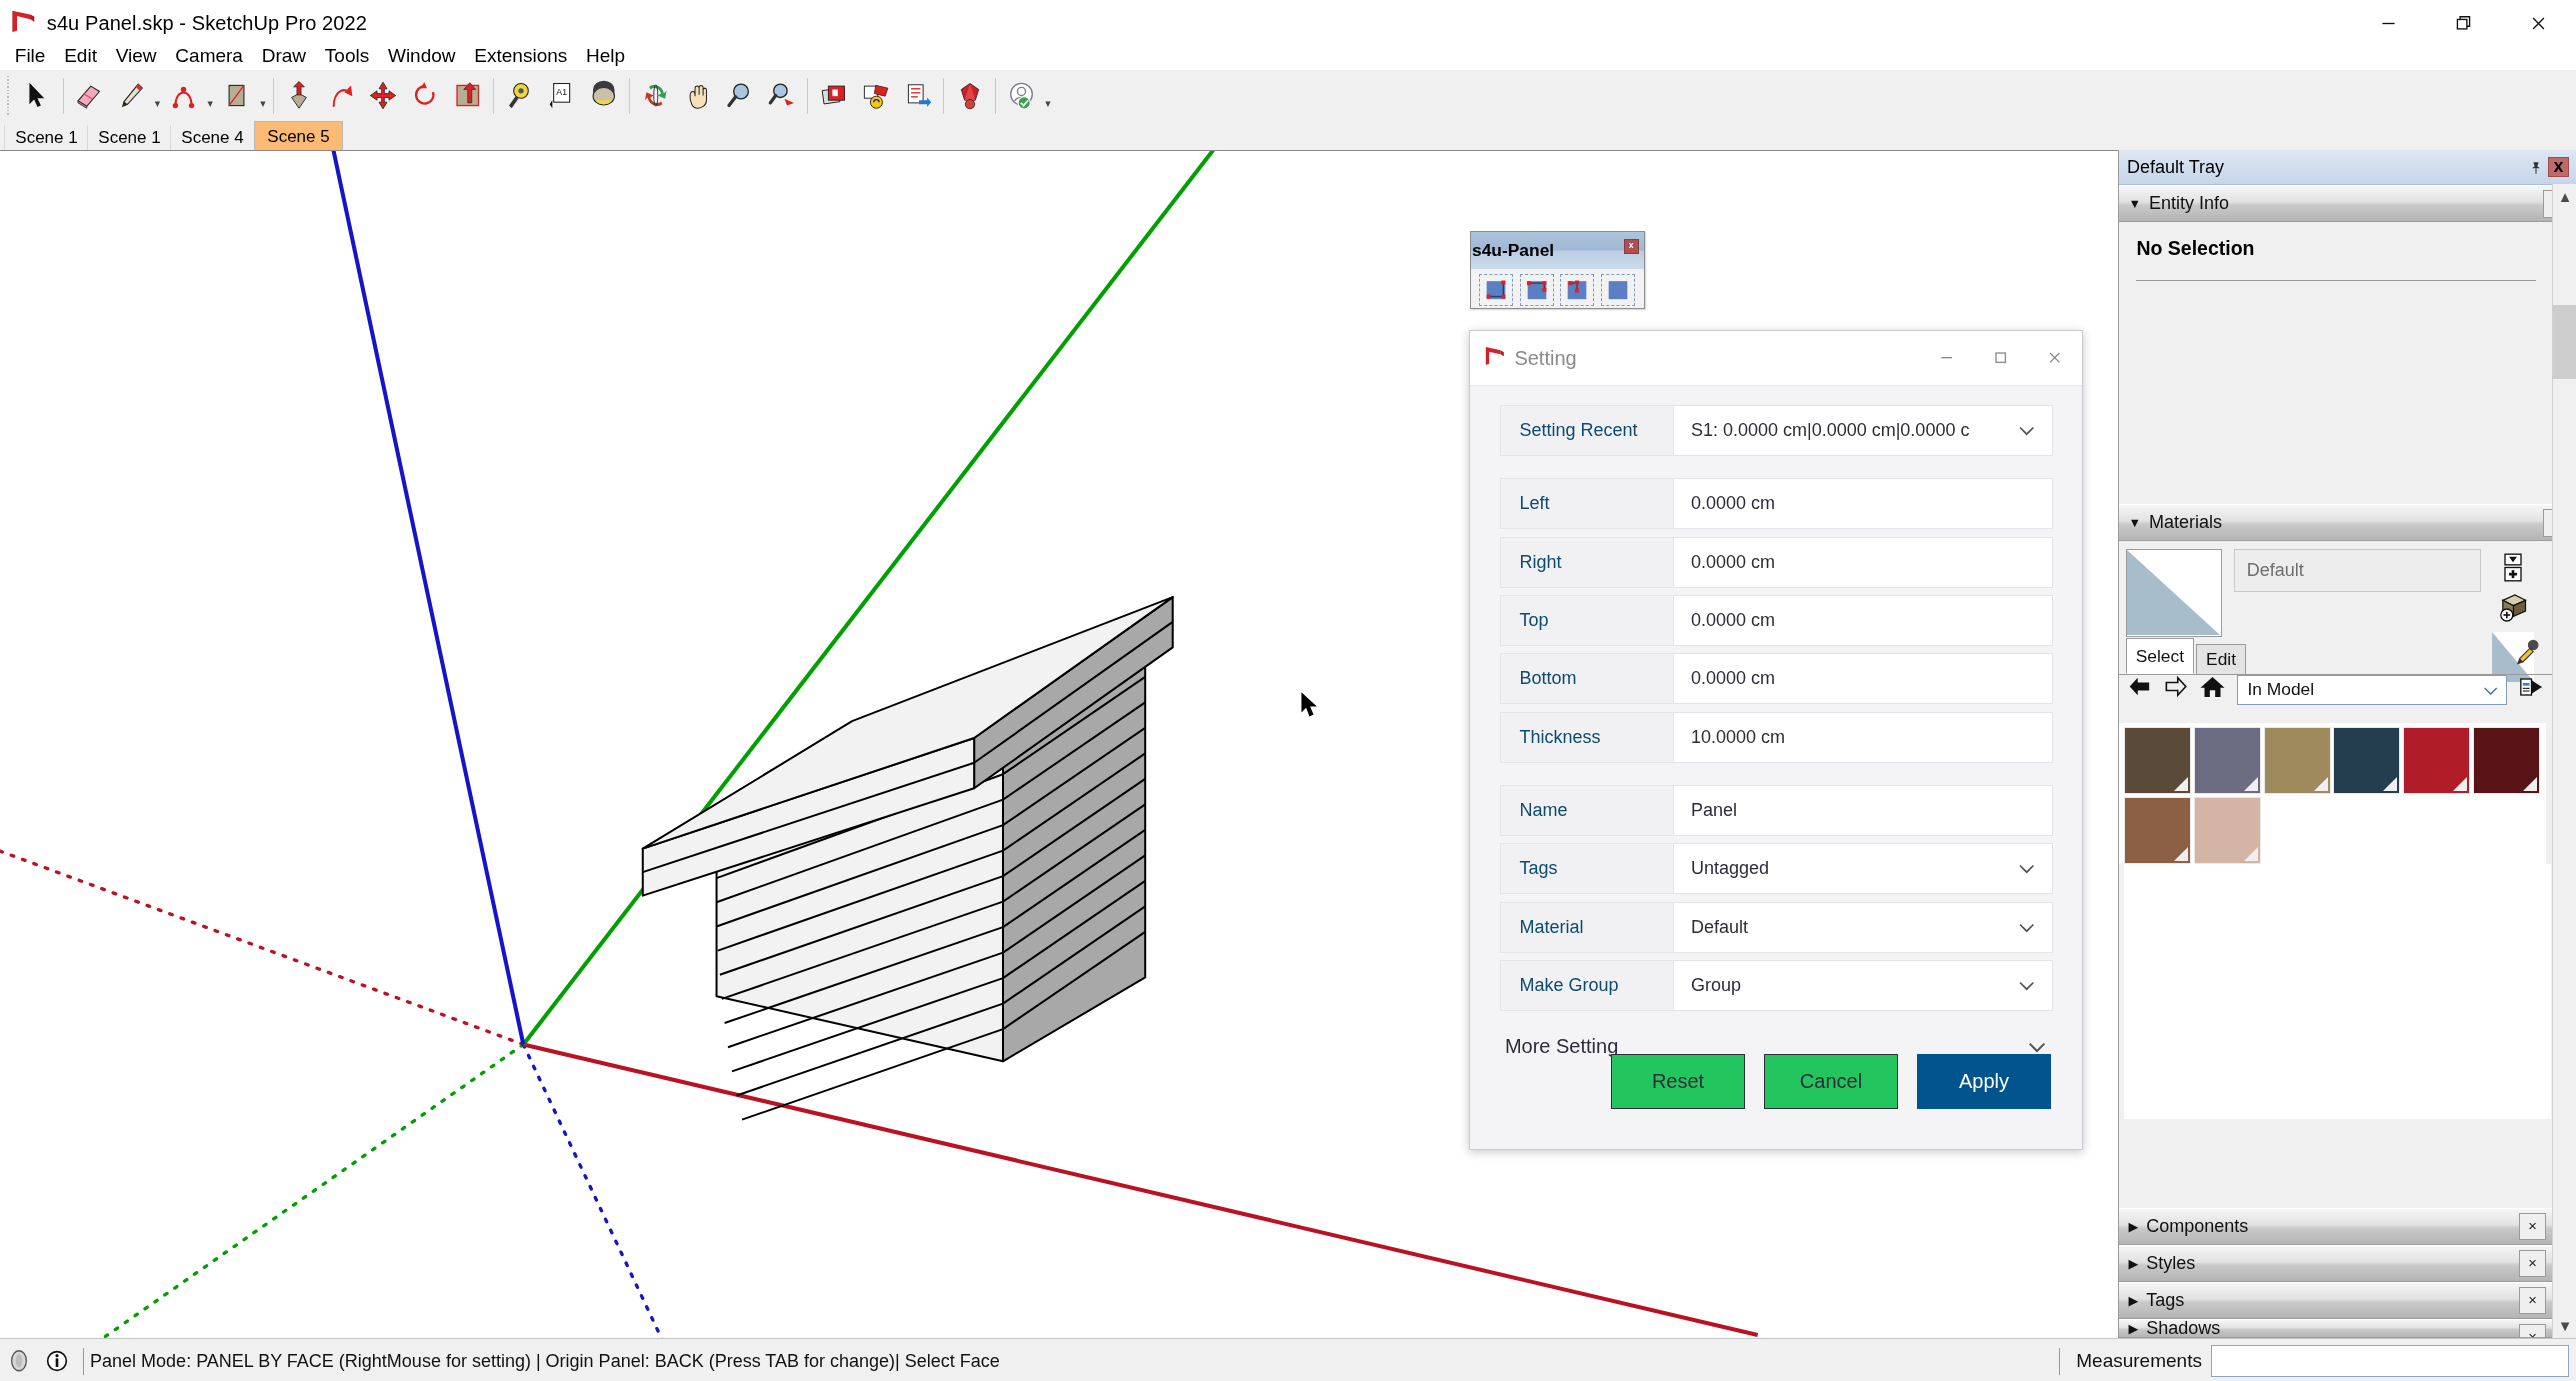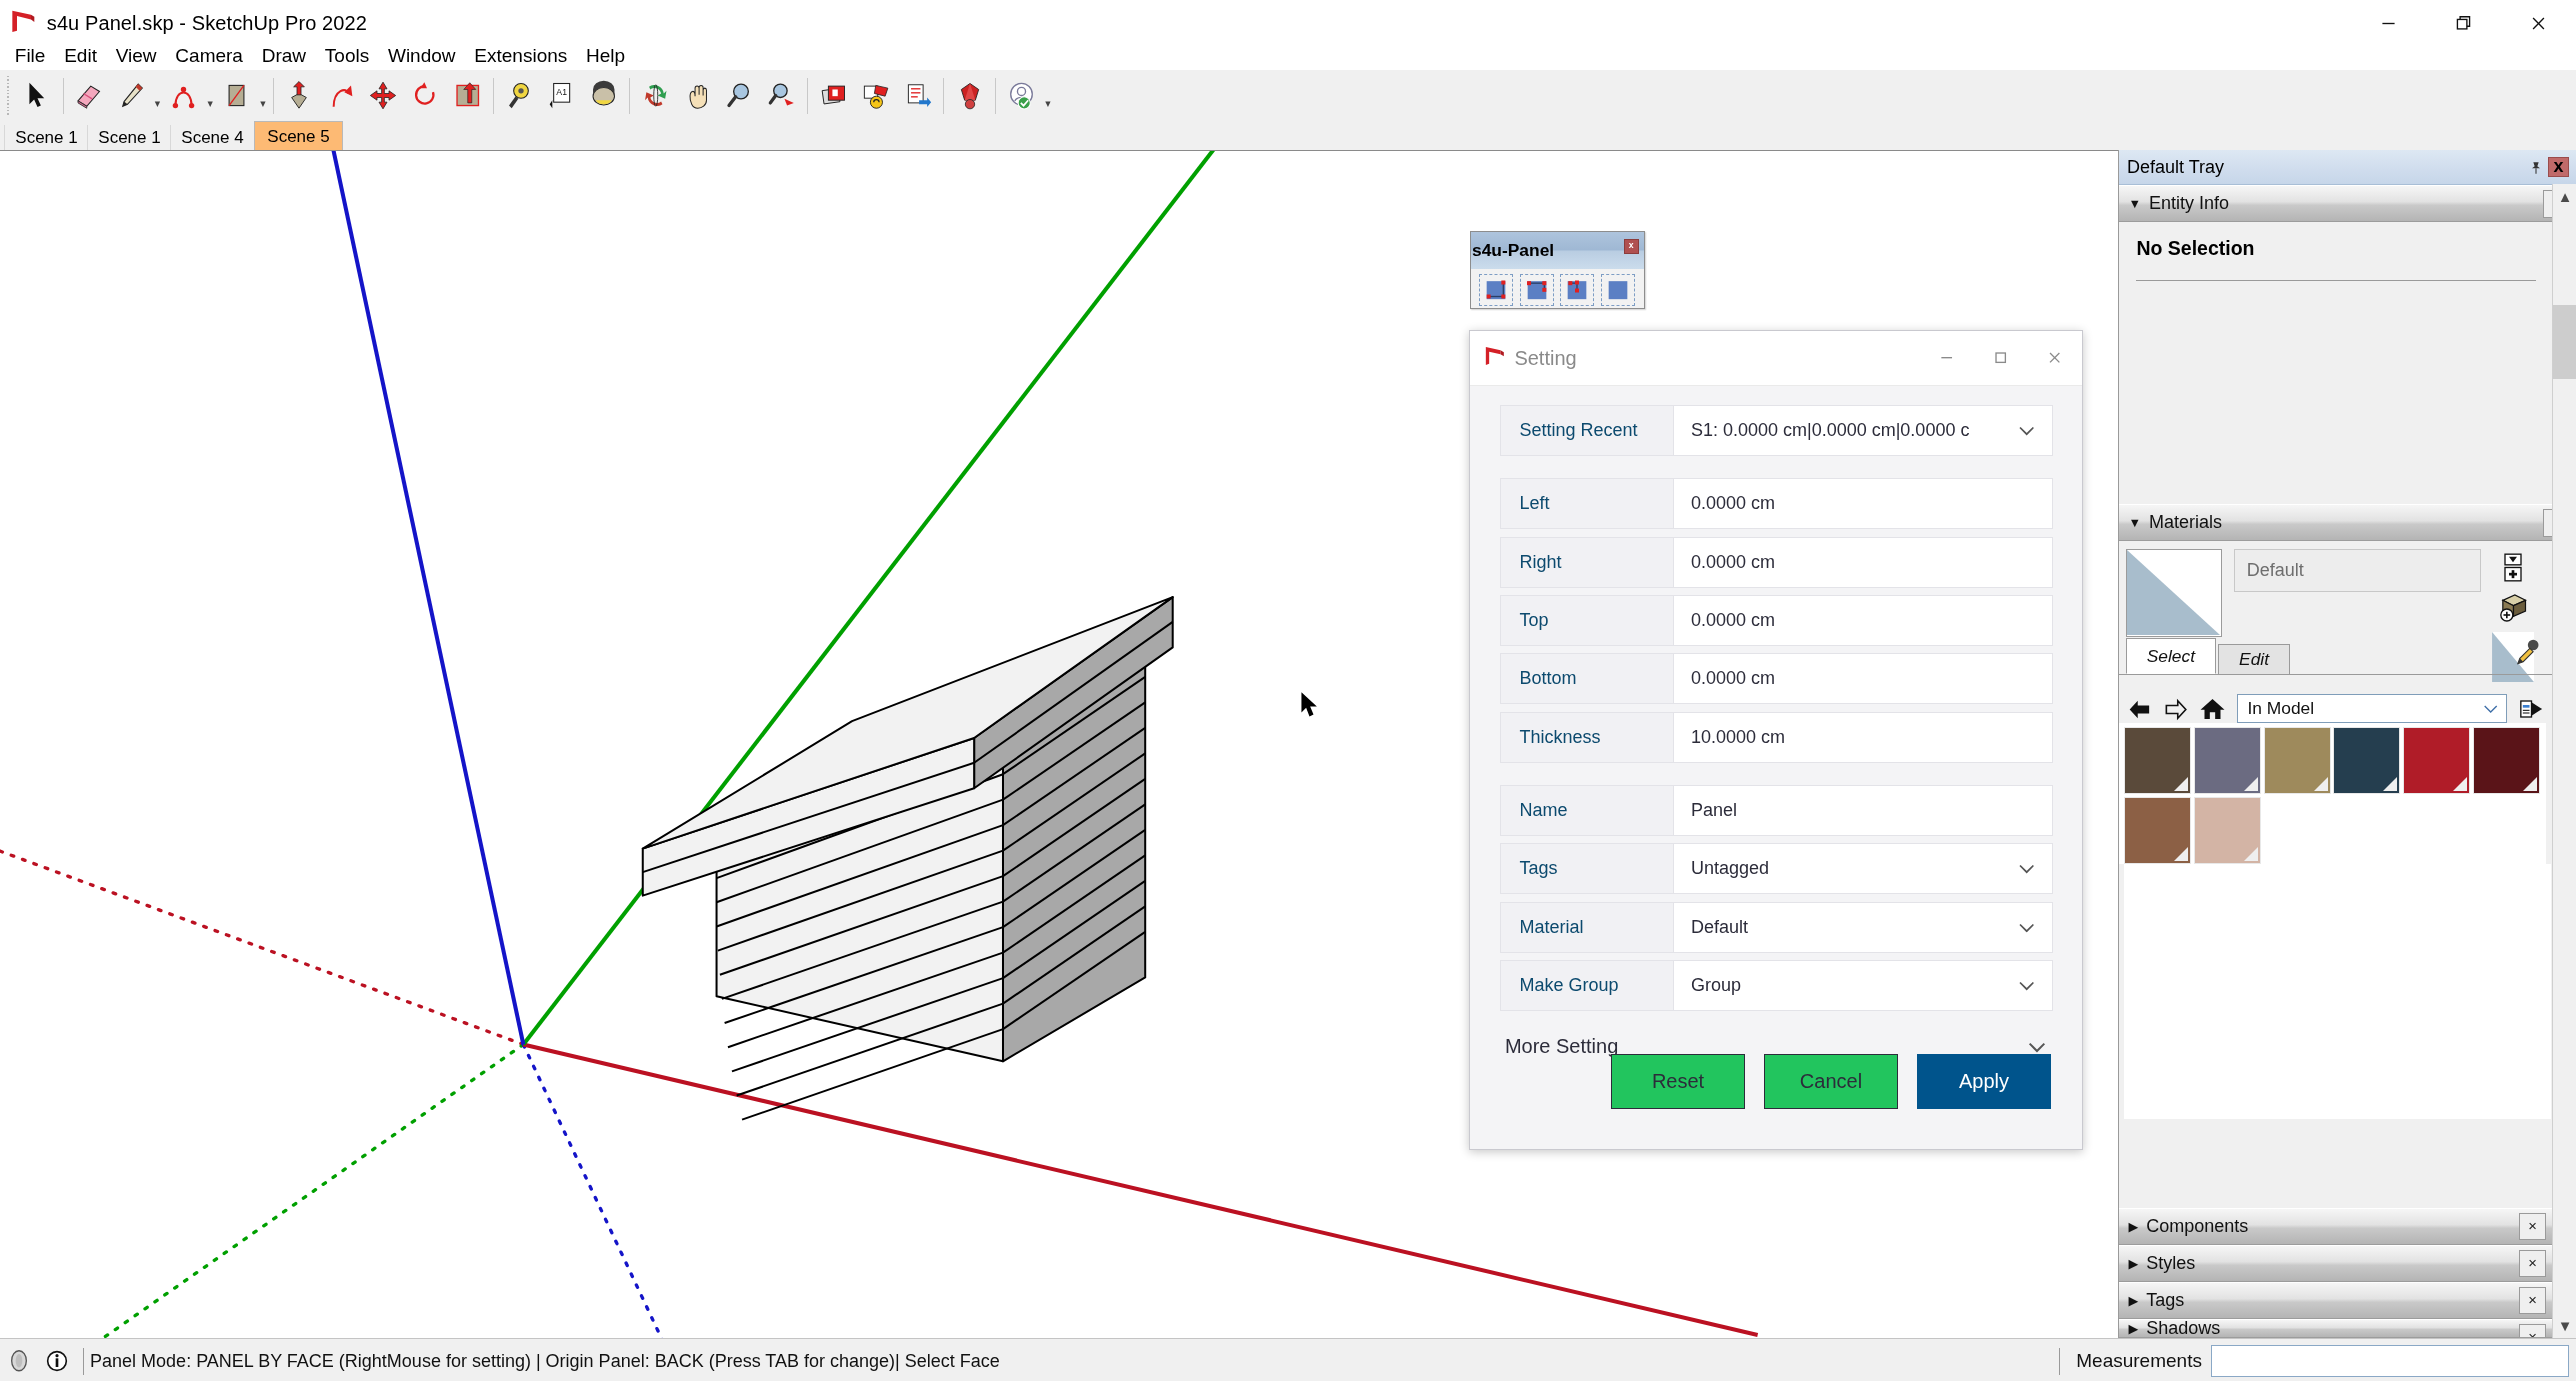--- a/index.html
+++ b/index.html
@@ -92,24 +92,24 @@
   .tray-scroll{position:absolute;right:0;top:34px;width:24px;height:1155px;background:#f0f0f0;border-left:0.7px solid #cfcfcf;}
   .tsc-btn{width:24px;height:25.5px;display:flex;align-items:center;justify-content:center;background:#f0f0f0;font-size:14.8px;color:#4a4a4a;}
   .tsc-thumb{position:absolute;left:0;top:121px;width:24px;height:74px;background:#cdcdcd;}
   .mat-area{background:#f0f0f0;}
   .mat-top{display:flex;padding:8px 8px 0 6.7px;height:94px;box-sizing:border-box;}
   .mat-swatch-big{width:94px;height:86px;background:#ffffff;border:0.7px solid #9b9b9b;position:relative;}
   .mat-name{flex:1;margin-left:12px;height:43px;background:#ededed;border:0.7px solid #c8c8c8;display:flex;align-items:center;
       padding-left:12px;font-size:18px;color:#6e6e6e;box-sizing:border-box;}
   .mat-icons{width:64px;display:flex;flex-direction:column;align-items:center;gap:6.7px;padding-top:2.7px;}
   .mat-tabs{display:flex;align-items:flex-end;height:39px;padding-left:6.7px;border-bottom:0.7px solid #9a9a9a;position:relative;}
-  .mat-tab{height:29.5px;padding:0 20px;display:flex;align-items:center;font-size:17.4px;color:#111;background:#e3e3e3;
-      border:0.7px solid #9a9a9a;border-bottom:none;margin-right:2px;font-style:italic;}
+  .mat-tab{height:29.5px;padding:0 9px;display:flex;align-items:center;font-size:17.4px;color:#111;background:#e3e3e3;
+      border:0.7px solid #9a9a9a;border-bottom:none;margin-right:2px;}
   .mat-tab.active{background:#ffffff;height:34px;border-bottom:0.7px solid #ffffff;}
-  .mat-nav{display:flex;align-items:flex-end;gap:10.7px;height:48px;padding:0 8px;background:#f0f0f0;}
+  .mat-nav{display:flex;align-items:flex-start;gap:10.7px;height:48px;padding:0 8px;background:#f0f0f0;}
   .mat-combo{flex:1;height:29.5px;background:#ffffff;border:0.7px solid #7f9db9;display:flex;align-items:center;justify-content:space-between;
       padding:0 6.7px 0 9.4px;font-size:17.4px;color:#111;box-sizing:border-box;}
   .mat-grid{display:flex;flex-wrap:wrap;gap:2.7px;padding:4px 0 0 5.4px;background:#ffffff;width:427px;box-sizing:border-box;}
   .sw{width:67px;height:67px;border:1.3px solid #e8e8e8;position:relative;box-sizing:border-box;}
   .sw::after{content:"";position:absolute;right:2px;bottom:2px;width:0;height:0;
       border-left:14.8px solid transparent;border-bottom:14.8px solid #efefef;}
   .mat-white{background:#ffffff;}
 
   
   .statusbar{position:absolute;left:0;top:1338px;width:2576px;height:44px;background:#f0f0f0;border-top:0.7px solid #c4c4c4;display:flex;align-items:center;}

